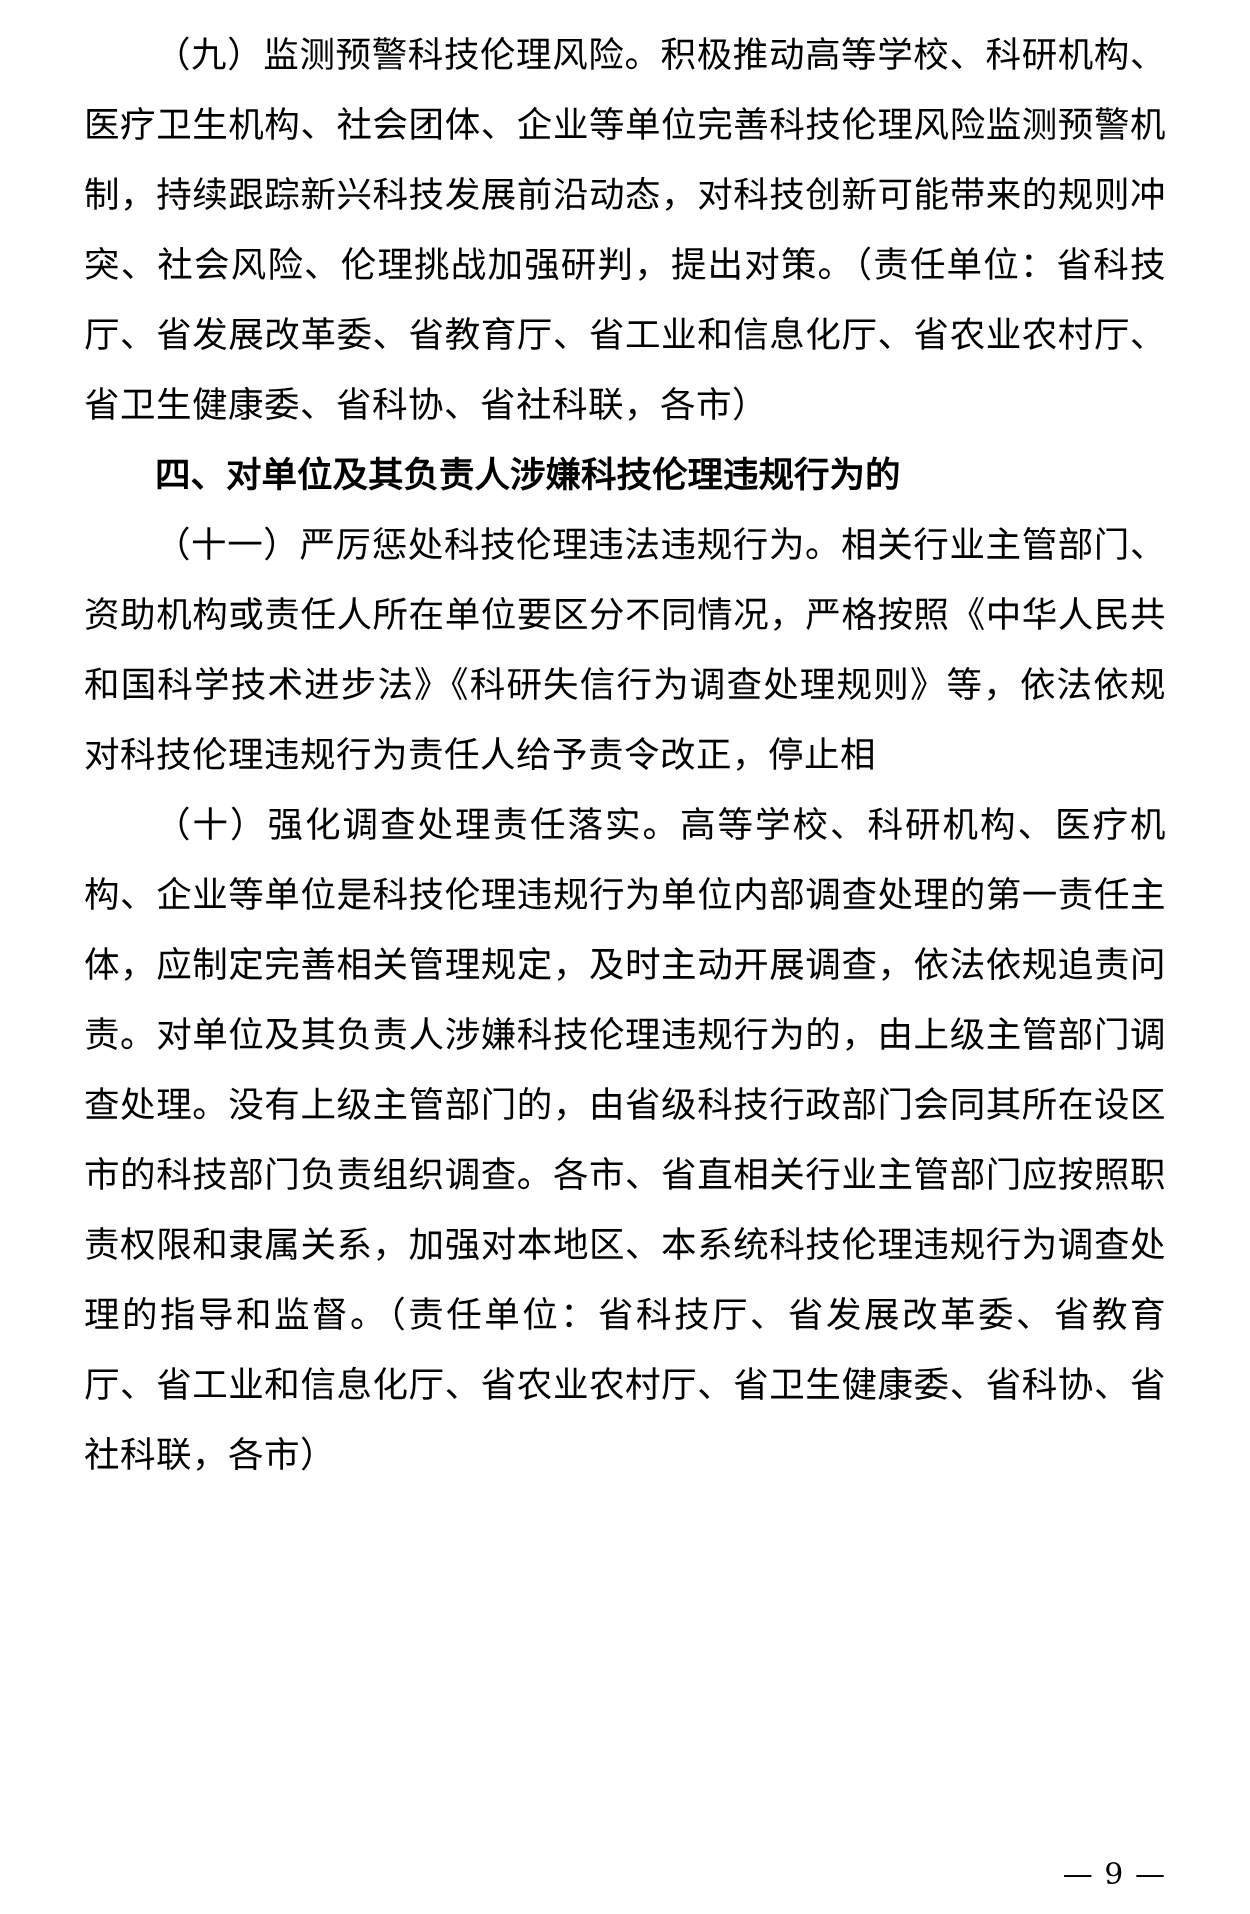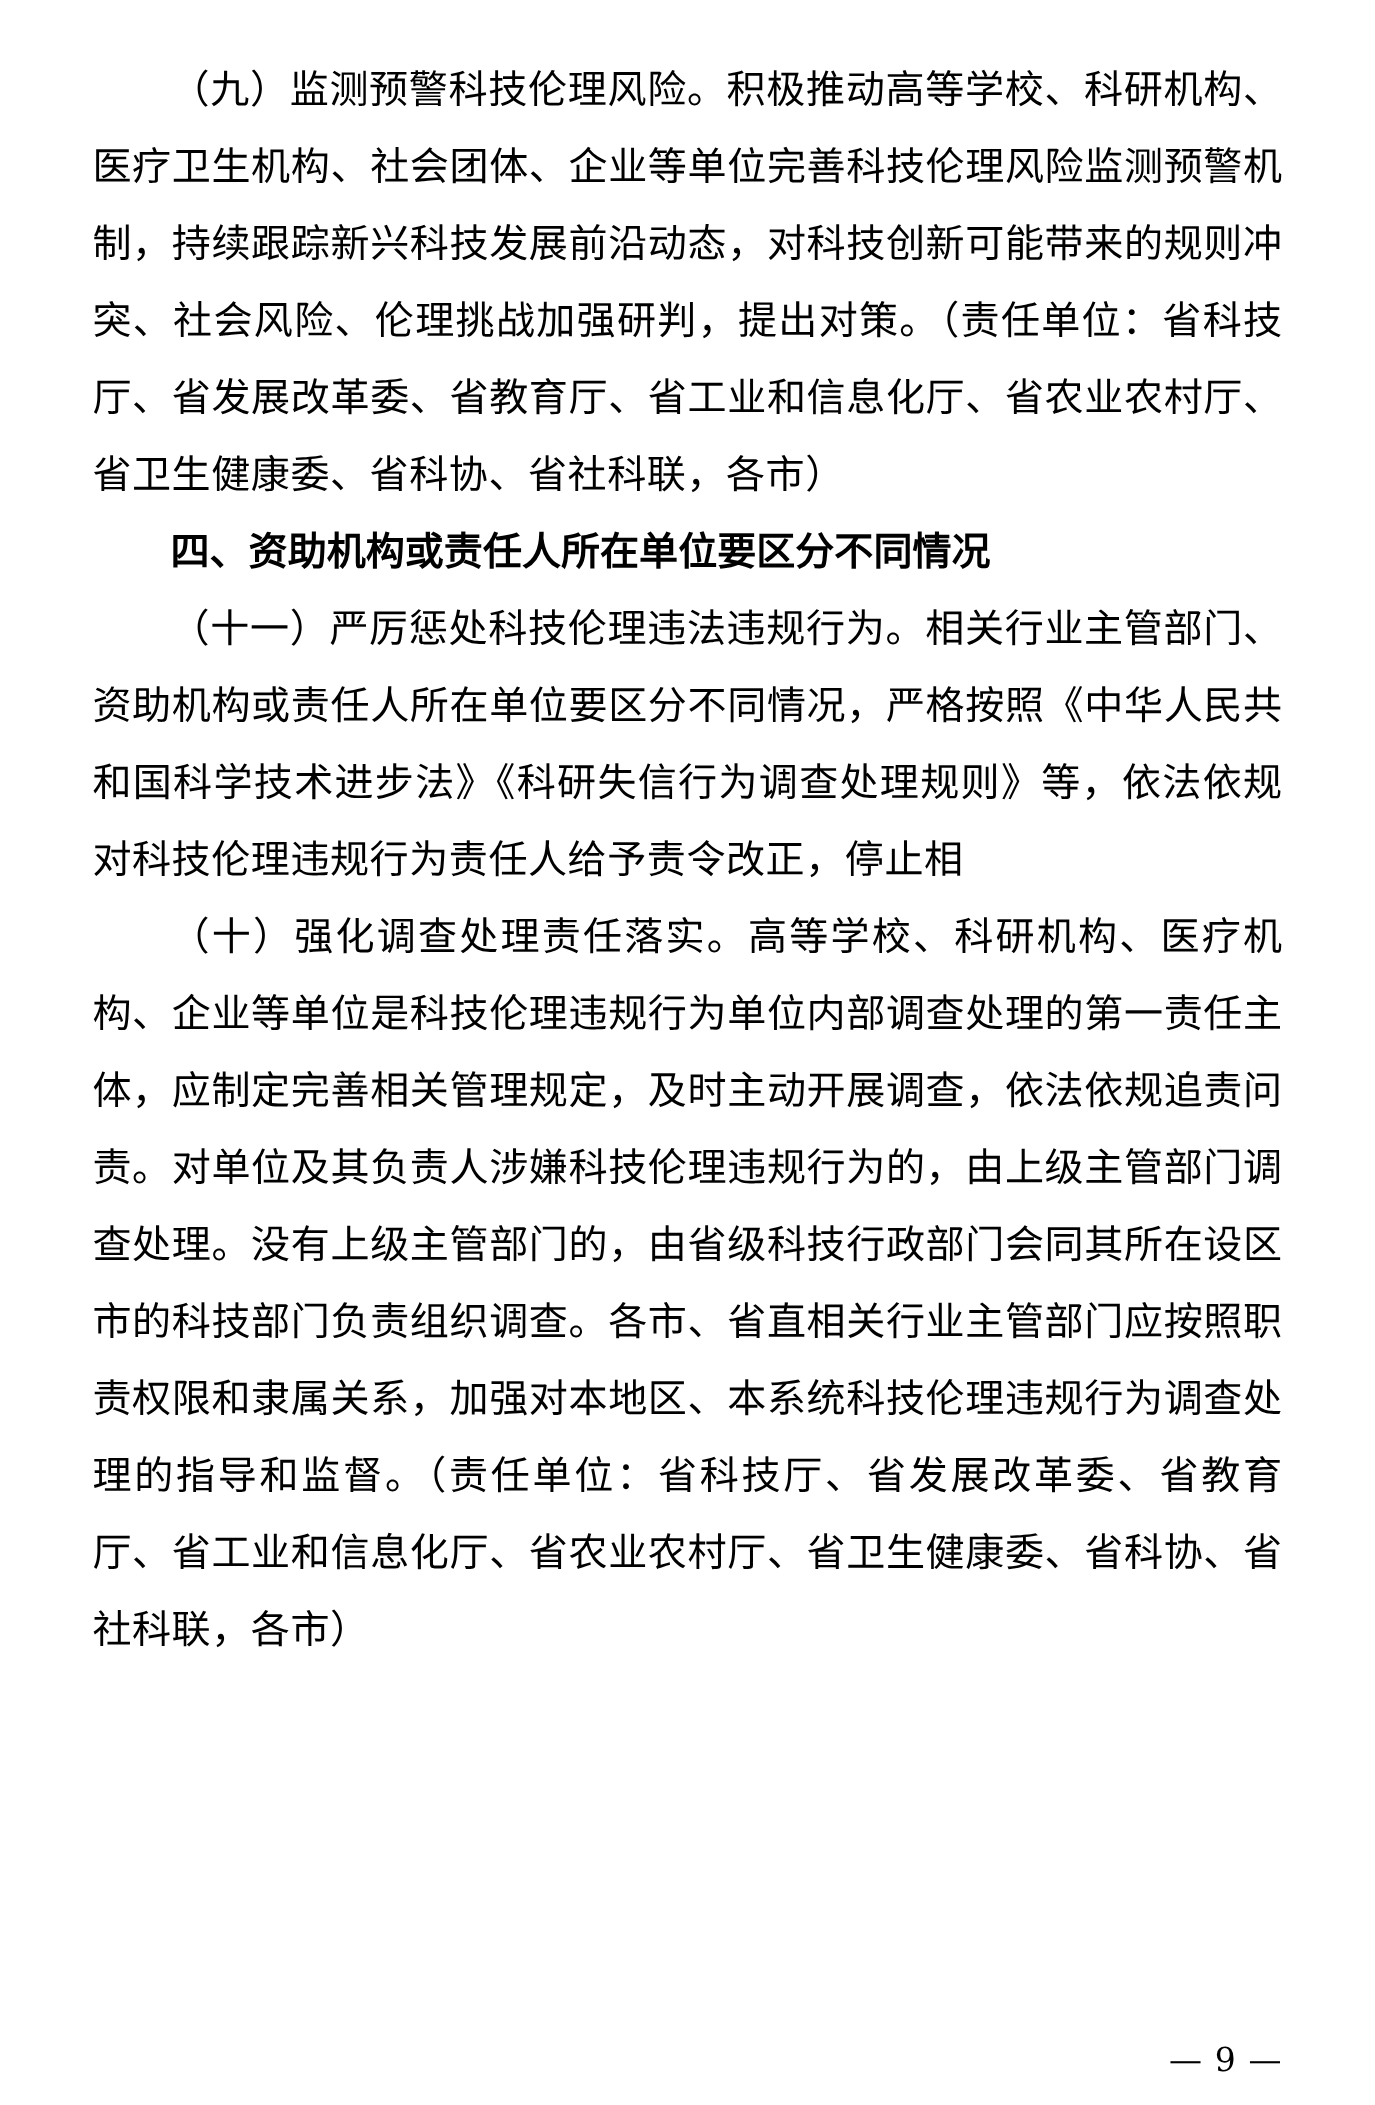--- a/index.html
+++ b/index.html
@@ -12,21 +12,21 @@
     height: 1914px;
     position: relative;
     font-family: "DejaVu Serif", "Liberation Serif", serif;
     color: #000000;
     overflow: hidden;
   }
   .page {
     box-sizing: border-box;
     width: 1250px;
     height: 1914px;
-    padding: 48px 84px 0 84px;
+    padding: 20px 84px 0 84px;
     position: relative;
   }
   .doc-body {
     font-size: 35.5px;
     line-height: 70px;
     letter-spacing: 0.5px;
     text-align: justify;
     text-justify: inter-ideograph;
   }
   p.para {
@@ -52,18 +52,18 @@
     font-family: "DejaVu Serif", "Liberation Serif", serif;
     letter-spacing: 1px;
   }
 </style>
 </head>
 <body>
 
 <div class="page">
   <div class="doc-body">
     <p class="para">（九）监测预警科技伦理风险。积极推动高等学校、科研机构、医疗卫生机构、社会团体、企业等单位完善科技伦理风险监测预警机制，持续跟踪新兴科技发展前沿动态，对科技创新可能带来的规则冲突、社会风险、伦理挑战加强研判，提出对策。（责任单位：省科技厅、省发展改革委、省教育厅、省工业和信息化厅、省农业农村厅、省卫生健康委、省科协、省社科联，各市）</p>
-    <h2 class="section-heading">四、资助机构或责任人所在单位要区分不同情况</h2>
+    <h2 class="section-heading">四、对单位及其负责人涉嫌科技伦理违规行为的</h2>
     <p class="para">（十一）严厉惩处科技伦理违法违规行为。相关行业主管部门、资助机构或责任人所在单位要区分不同情况，严格按照《中华人民共和国科学技术进步法》《科研失信行为调查处理规则》等，依法依规对科技伦理违规行为责任人给予责令改正，停止相</p>
     <p class="para">（十）强化调查处理责任落实。高等学校、科研机构、医疗机构、企业等单位是科技伦理违规行为单位内部调查处理的第一责任主体，应制定完善相关管理规定，及时主动开展调查，依法依规追责问责。对单位及其负责人涉嫌科技伦理违规行为的，由上级主管部门调查处理。没有上级主管部门的，由省级科技行政部门会同其所在设区市的科技部门负责组织调查。各市、省直相关行业主管部门应按照职责权限和隶属关系，加强对本地区、本系统科技伦理违规行为调查处理的指导和监督。（责任单位：省科技厅、省发展改革委、省教育厅、省工业和信息化厅、省农业农村厅、省卫生健康委、省科协、省社科联，各市）</p>
   </div>
   <div class="page-number">— 9 —</div>
 </div>
 
 </body></html>

